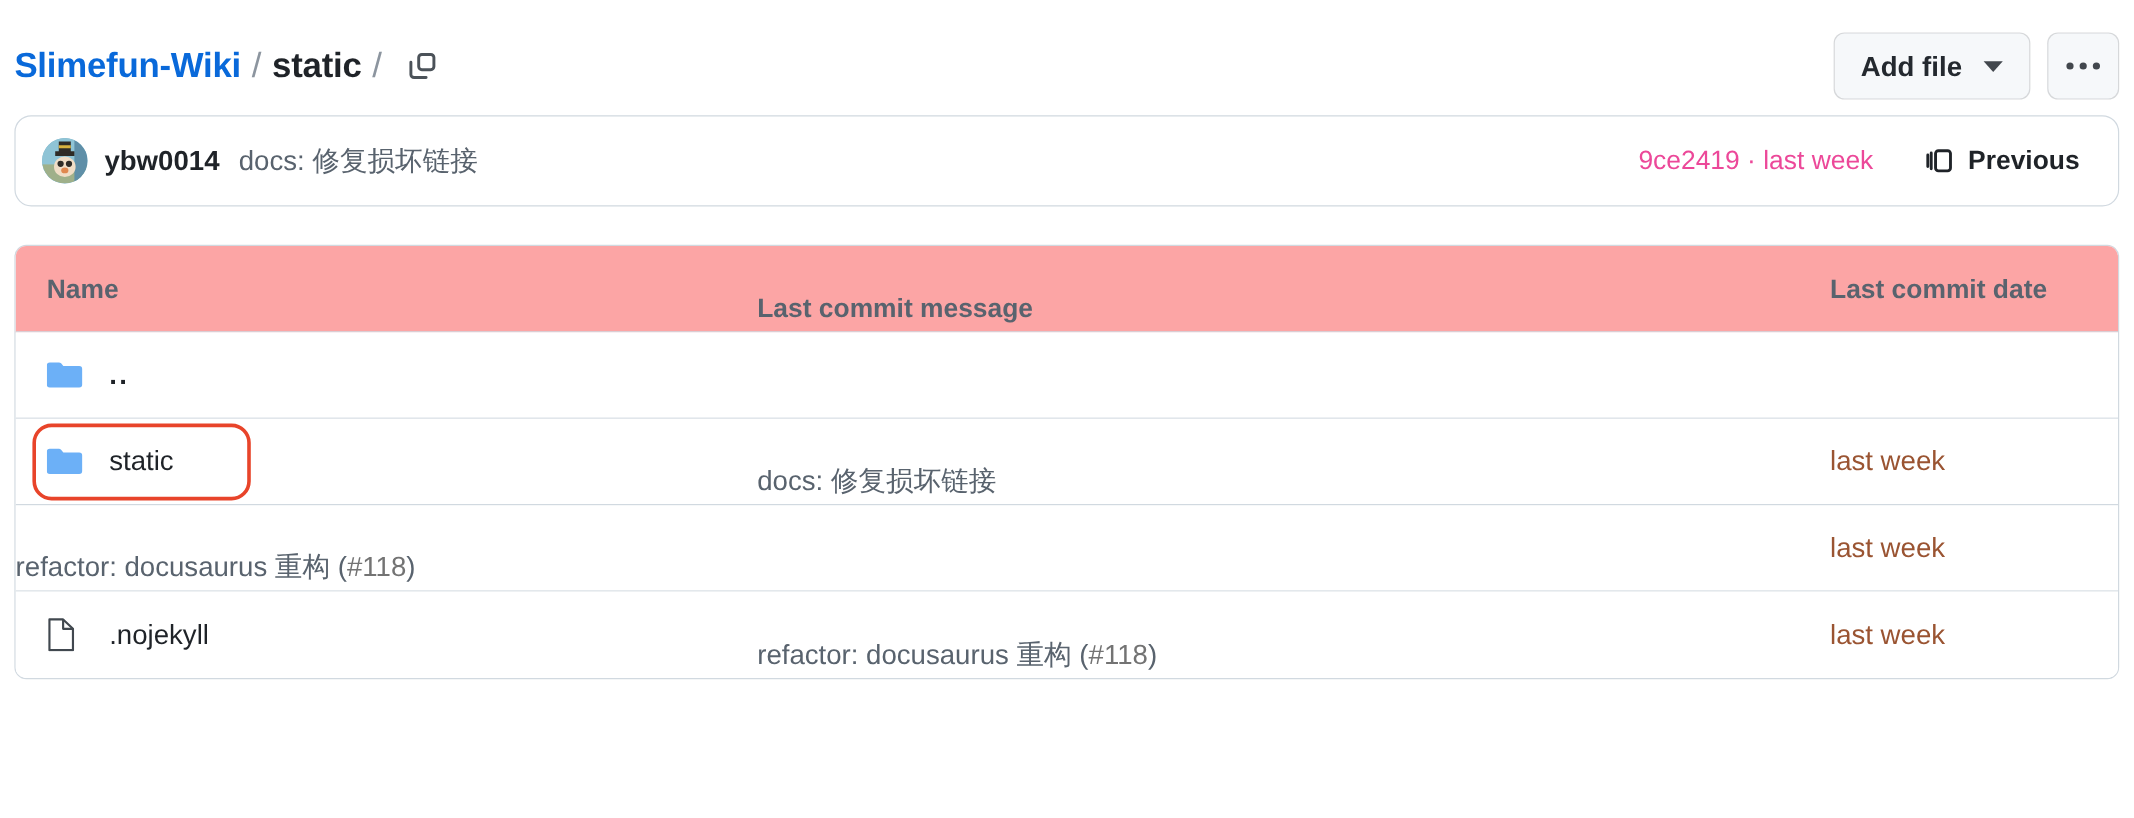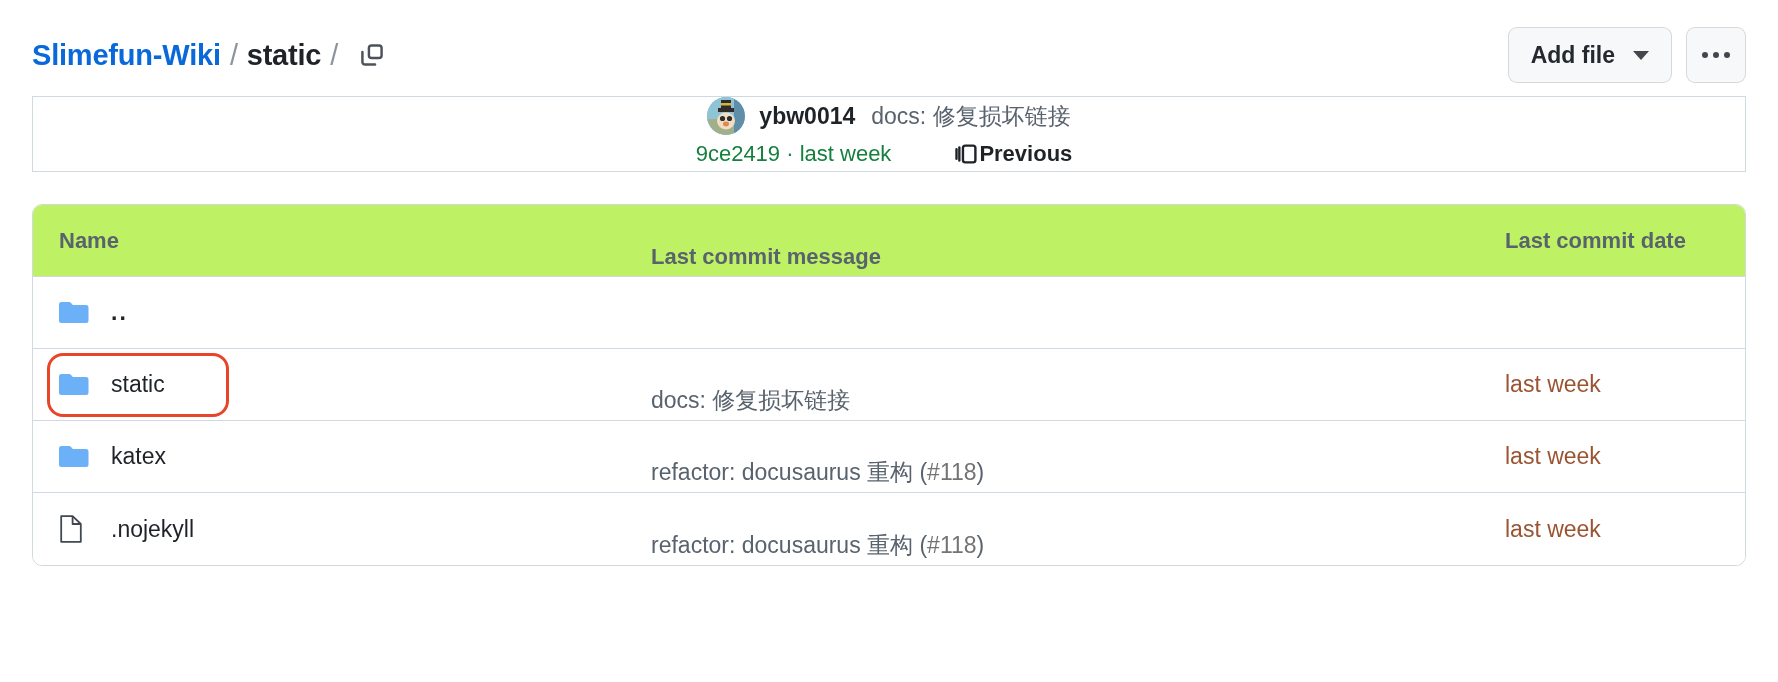--- a/index.html
+++ b/index.html
@@ -13,21 +13,21 @@
     height: 682px;
     font-family: "Liberation Sans", sans-serif;
     color: #1f2328;
     -webkit-font-smoothing: antialiased;
   }
 
   .page {
     position: relative;
     width: 1778px;
     height: 645px;
-    padding: 0 32px;
+    padding: 0 12px;
   }
 
   
   .header-row {
     display: flex;
     align-items: center;
     justify-content: space-between;
     height: 96px;
     padding-top: 14px;
   }
@@ -105,23 +105,22 @@
   }
 
   
   .commit-bar {
     display: flex;
     align-items: center;
     justify-content: space-between;
     height: 76px;
     padding: 0 22px;
     border: 1px solid #d1d9e0;
-    border-radius: 0;
+    border-radius: 14px;
     background: #ffffff;
-    flex-direction: column;
   }
   .commit-left {
     display: flex;
     align-items: center;
     min-width: 0;
   }
   .avatar {
     width: 38px;
     height: 38px;
     border-radius: 50%;
@@ -148,30 +147,31 @@
   }
 
   .commit-right {
     display: flex;
     align-items: center;
     flex: 0 0 auto;
     gap: 0;
   }
   .commit-meta {
     font-size: 22px;
-    color: #15803d;
-    white-space: nowrap;
-    margin-right: 54px;
+    color: #ec4899;
+    white-space: nowrap;
+    margin-right: 34px;
   }
   .commit-hash {
     cursor: pointer;
   }
   .ghost-btn {
     display: inline-flex;
     align-items: center;
+    gap: 11px;
     font-size: 22px;
     font-weight: bold;
     color: #1f2328;
     cursor: pointer;
     padding: 6px 10px;
     border-radius: 6px;
     white-space: nowrap;
   }
   .ghost-btn + .ghost-btn { margin-left: 22px; }
 
@@ -180,21 +180,21 @@
     margin-top: 32px;
     border: 1px solid #d1d9e0;
     border-radius: 10px;
     overflow: hidden;
     background: #ffffff;
   }
   .table-head {
     display: flex;
     align-items: center;
     height: 72px;
-    background: #bef264;
+    background: #fca5a5;
     border-bottom: 1px solid #d1d9e0;
     font-size: 22px;
     font-weight: bold;
     color: #59636e;
   }
   .row {
     display: flex;
     align-items: center;
     height: 72px;
     border-bottom: 1px solid #d1d9e0;
@@ -397,28 +397,20 @@
       </div>
       <div class="col-msg">
         <span class="entry-msg">docs: 修复损坏链接</span>
       </div>
       <div class="col-date">
         <span class="entry-date">last week</span>
       </div>
     </div>
 
     <div class="row">
-      <div class="col-name">
-        <span class="icon-slot">
-          <svg width="30" height="26" viewBox="0 0 30 26" aria-hidden="true">
-            <path d="M0 4.5A2.5 2.5 0 0 1 2.5 2h7.6c.7 0 1.3.3 1.8.8L13.8 5H27a2.5 2.5 0 0 1 2.5 2.5v13A2.5 2.5 0 0 1 27 23H2.5A2.5 2.5 0 0 1 0 20.5z" fill="#6cb0f7"></path>
-          </svg>
-        </span>
-        <span class="entry-name">katex</span>
-      </div>
       <div class="col-msg">
         <span class="entry-msg"><span>refactor: docusaurus 重构 (</span><span class="issue-link">#118</span><span>)</span></span>
       </div>
       <div class="col-date">
         <span class="entry-date">last week</span>
       </div>
     </div>
 
     <div class="row">
       <div class="col-name">

